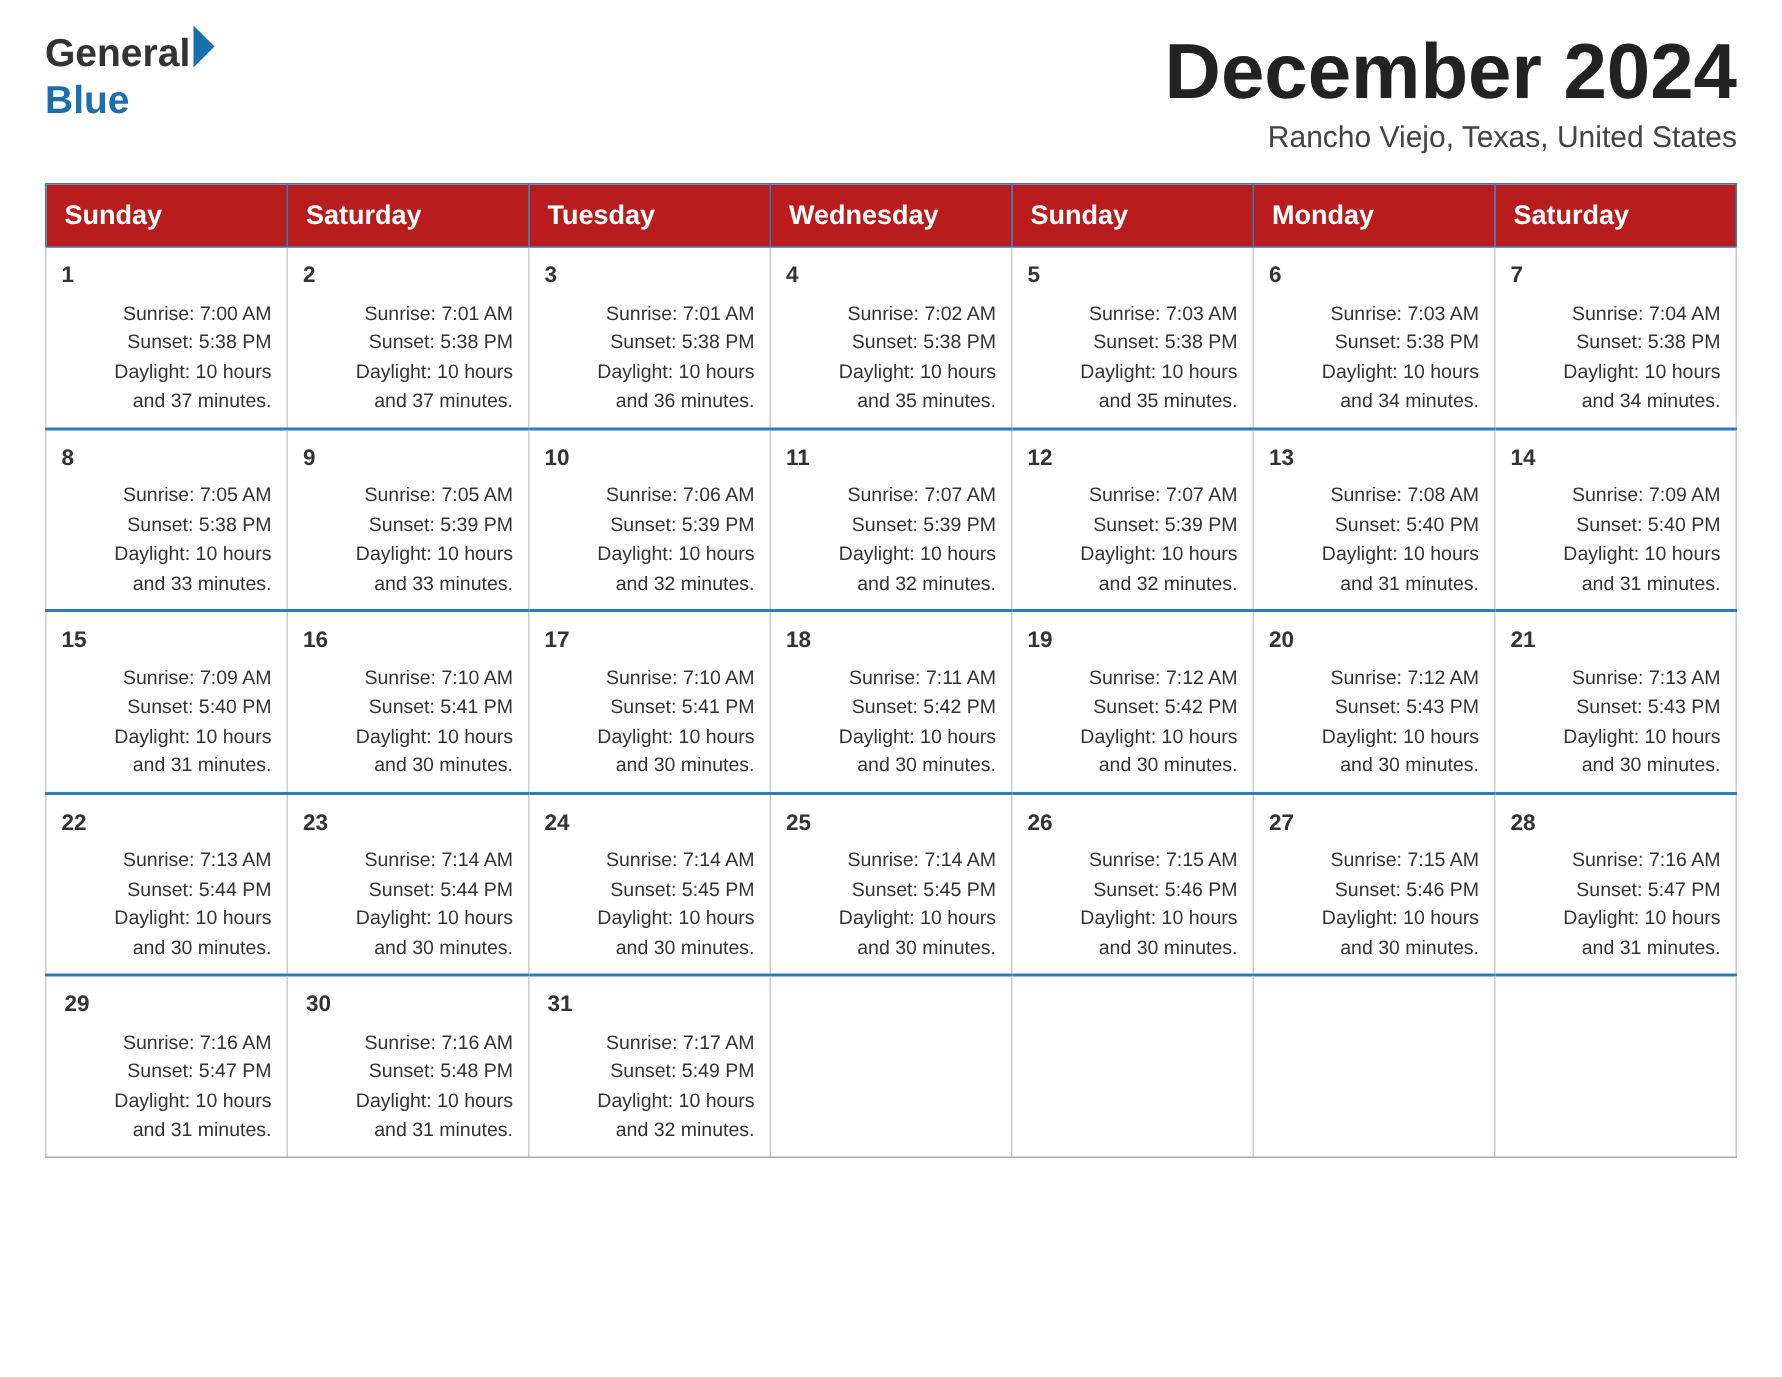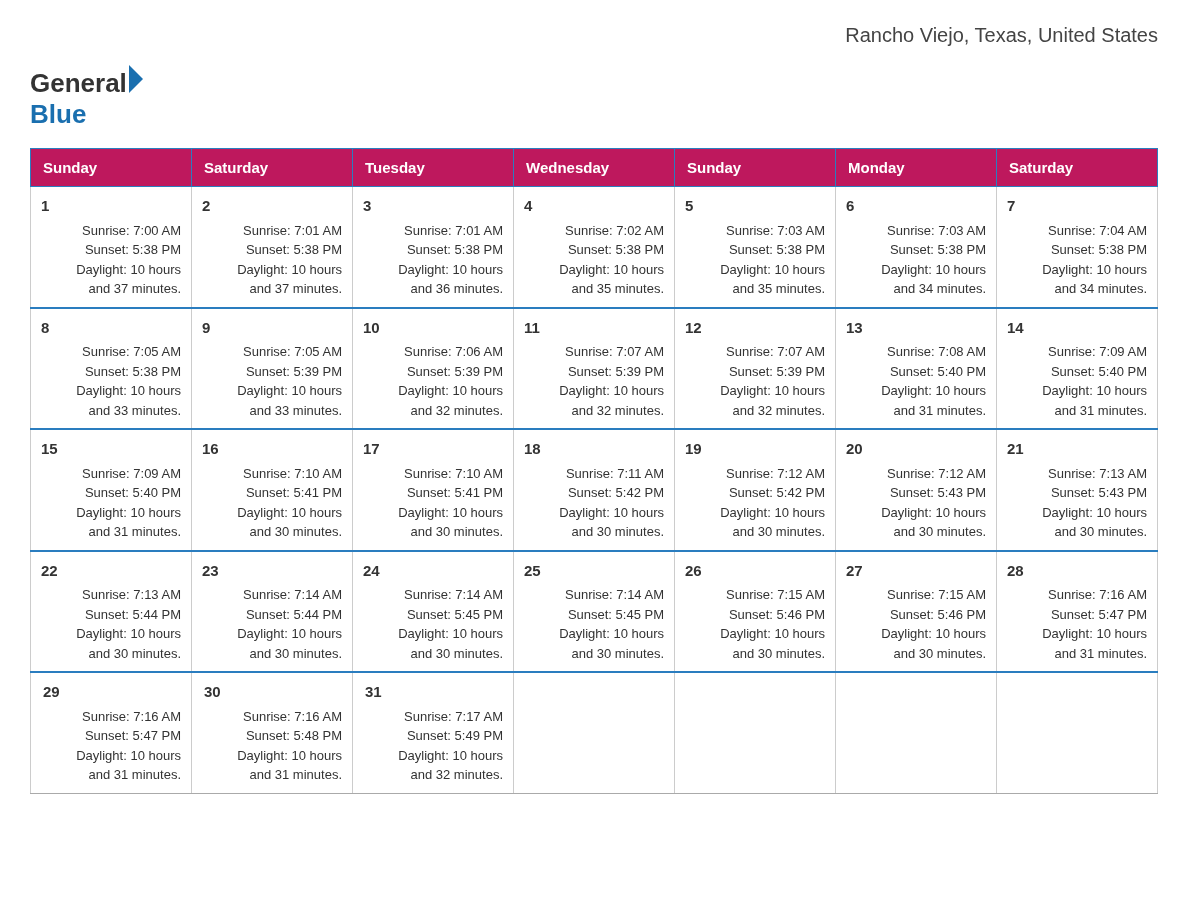--- a/index.html
+++ b/index.html
@@ -13,21 +13,20 @@
     .header-area {
       display: flex;
       justify-content: space-between;
       align-items: flex-start;
       margin-bottom: 18px;
     }
     .logo {
       display: flex;
       align-items: flex-end;
       gap: 0px;
-      margin-top: 48px;
     }
     .logo-text-general {
       font-size: 26px;
       font-weight: bold;
       color: #333;
     }
     .logo-text-blue {
       font-size: 26px;
       font-weight: bold;
       color: #1a6faf;
@@ -62,23 +61,23 @@
       font-size: 20px;
       color: #444;
       margin-top: 4px;
     }
     .calendar-table {
       width: 100%;
       border-collapse: collapse;
       border: 1px solid #aaa;
     }
     .calendar-table th {
-      background-color: #be185d;
+      background-color: #b91c1c;
       color: #fff;
-      font-size: 15px;
+      font-size: 18px;
       font-weight: bold;
       padding: 10px 12px;
       text-align: left;
       border: 1px solid #2a7dbf;
     }
     .calendar-table td {
       vertical-align: top;
       padding: 8px 10px;
       border: 1px solid #ccc;
       border-bottom: 2px solid #2a7dbf;
@@ -114,20 +113,21 @@
   <div class="logo">
     <div class="logo-block">
       <div class="logo-top-row">
         <span class="logo-text-general">General</span>
         <div class="logo-triangle"></div>
       </div>
       <span class="logo-text-blue">Blue</span>
     </div>
   </div>
   <div class="title-area">
+    <div class="month-title">December 2024</div>
     <div class="location-title">Rancho Viejo, Texas, United States</div>
   </div>
 </div>
 
 <table class="calendar-table">
   <thead>
     <tr>
     <th>Sunday</th>
         <th>Saturday</th>
         <th>Tuesday</th>

